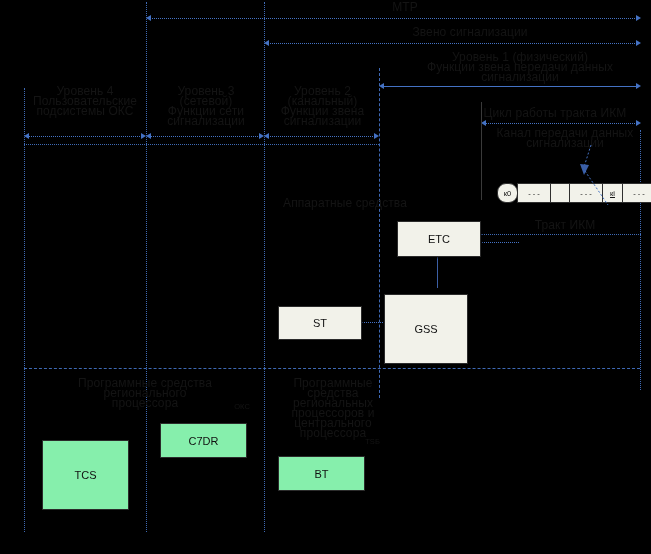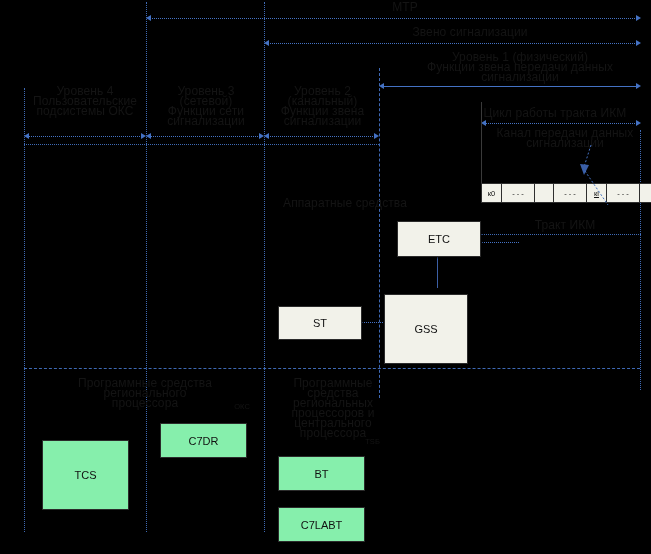--- a/index.html
+++ b/index.html
@@ -64,21 +64,21 @@
   .box.white{background:#86efac;}
 
   
   #pcm-frame{position:absolute;display:flex;}
   #pcm-frame .cell{
     background:#f2f2ea;border:1px solid #2f2f2f;
     margin-left:-1px;
     display:flex;align-items:center;justify-content:center;
     font-size:7.5px;color:#111;height:18px;
   }
-  #pcm-frame .cell:first-child{margin-left:0;}
+  #pcm-frame .cell:first-child{margin-left:16px;border-radius:9px;}
 
   
   .conn{position:absolute;background:#3c5fa5;}
   .conn.v{width:1px;}
   .conn.h{height:1px;}
 
   
   .leader{position:absolute;}
 </style>
 </head>
@@ -195,15 +195,14 @@
   <div class="conn h" style="left:355px;top:322px;width:42px;border-top:1px dotted #4472c4;background:transparent;height:0;"></div>
   <div class="conn h" style="left:479px;top:242px;width:40px;border-top:1px dotted #4472c4;background:transparent;height:0;"></div>
 
   <div class="box" style="left:397px;top:221px;width:82px;height:34px;">ETC</div>
   <div class="box" style="left:384px;top:288px;width:82px;height:68px;margin-top:6px;">GSS</div>
   <div class="box" style="left:278px;top:306px;width:82px;height:32px;">ST</div>
 
   <div class="box white" style="left:42px;top:440px;width:85px;height:68px;">TCS</div>
   <div class="box white" style="left:160px;top:423px;width:85px;height:33px;">C7DR</div>
   <div class="box white" style="left:278px;top:456px;width:85px;height:33px;">BT</div>
-  <div class="box white" style="left:278px;top:507px;width:85px;height:33px;">C7LABT</div>
 
 </div>
 
 </body></html>

